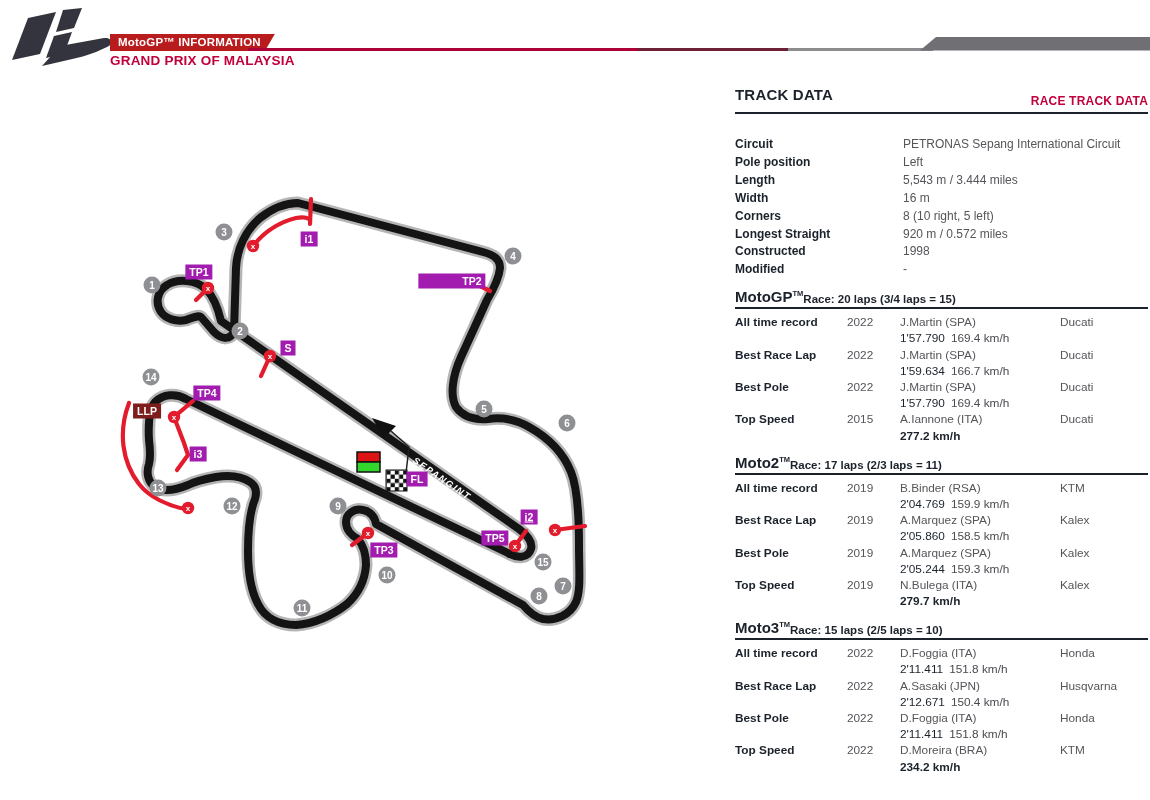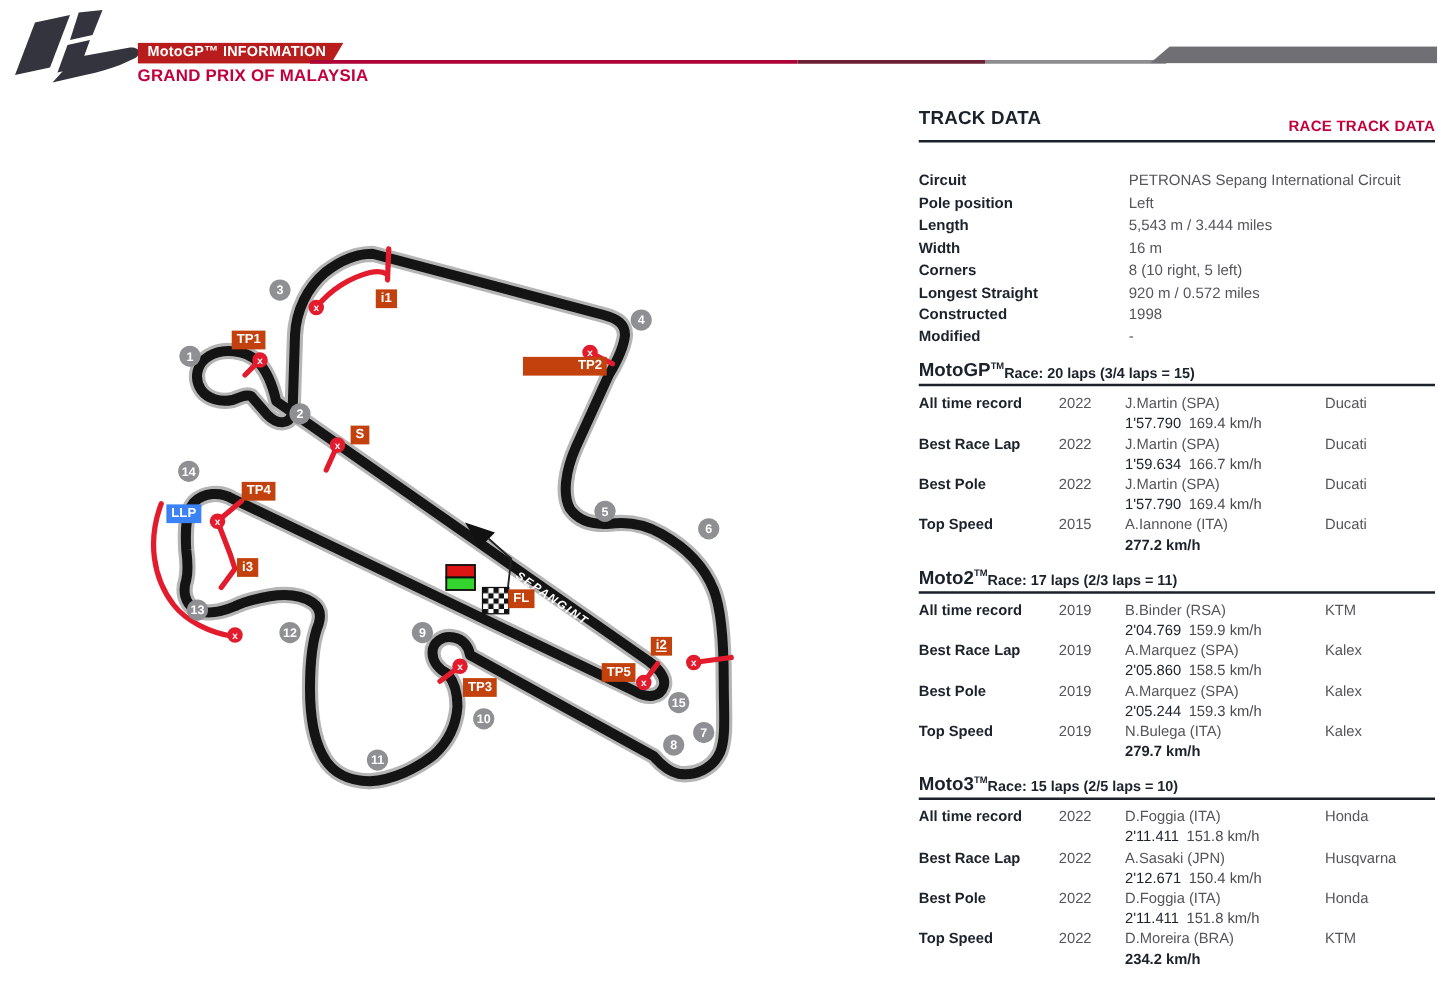--- a/index.html
+++ b/index.html
@@ -42,23 +42,23 @@
   .r-rider{width:160px;color:#55555a;}
   .r-bike{flex:1;color:#55555a;}
   .r-indent{width:165px;}
   .r-time{font-weight:normal;color:#1b222b;margin-right:6px;}
   .r-speed{color:#4a4a50;}
   .r-speed.bold{font-weight:bold;color:#1b222b;}
 
   
   #map{left:100px;top:165px;width:525px;height:495px;}
   #map svg{position:absolute;left:0;top:0;}
-  .maplabel{position:absolute;transform:translate(-50%,-50%);background:#c2410c;color:#fff;
+  .maplabel{position:absolute;transform:translate(-50%,-50%);background:#a21caf;color:#fff;
     font-weight:bold;font-size:10.5px;padding:1px 4px 2px;white-space:nowrap;}
-  .maplabel.green{background:#3b82f6;}
+  .maplabel.green{background:#7f1d1d;}
 </style>
 </head>
 <body>
 
 <svg id="logo" class="abs" viewBox="0 0 105 72">
   <g fill="#34343e">
     <path d="M20,10 L48,4 L32,46 L4,52 Z"></path>
     <path d="M55,2 L74,0 L66,20 L48,24 Z"></path>
     <path d="M46,28 L64,24 L56,46 L38,50 Z"></path>
     <path d="M52,38 L96,30 C104,29 106,36 99,39 L88,44 C80,47 70,50 60,52 L34,58 Z"></path>
@@ -161,21 +161,21 @@
         <circle cx="158" cy="488" r="8.5" fill="#8f9093"></circle>
         <text x="158" y="491.6" text-anchor="middle" font-size="10" font-weight="bold" fill="#fff" font-family="Liberation Sans, sans-serif">13</text>
         <circle cx="151" cy="377" r="8.5" fill="#8f9093"></circle>
         <text x="151" y="380.6" text-anchor="middle" font-size="10" font-weight="bold" fill="#fff" font-family="Liberation Sans, sans-serif">14</text>
         <circle cx="543" cy="562" r="8.5" fill="#8f9093"></circle>
         <text x="543" y="565.6" text-anchor="middle" font-size="10" font-weight="bold" fill="#fff" font-family="Liberation Sans, sans-serif">15</text>
       </g>
   </svg>
   <div id="map-labels">
       <div class="maplabel" style="left: 99px; top: 107px;">TP1</div>
-      <div class="maplabel" style="left: 352px; top: 128px; padding-left: 44px;">TP2</div>
+      <div class="maplabel" style="left: 352px; top: 116px; padding-left: 44px;">TP2</div>
       <div class="maplabel" style="left: 284px; top: 385px;">TP3</div>
       <div class="maplabel" style="left: 107px; top: 228px;">TP4</div>
       <div class="maplabel" style="left: 395px; top: 373px;">TP5</div>
       <div class="maplabel" style="left: 209px; top: 74px;">i1</div>
       <div class="maplabel" style="left: 429px; top: 352px; text-decoration: underline;">i2</div>
       <div class="maplabel" style="left: 98px; top: 289px;">i3</div>
       <div class="maplabel" style="left: 188px; top: 183px;">S</div>
       <div class="maplabel" style="left: 317px; top: 314px;">FL</div>
       <div class="maplabel green" style="left: 47px; top: 246px;">LLP</div>
     </div>

